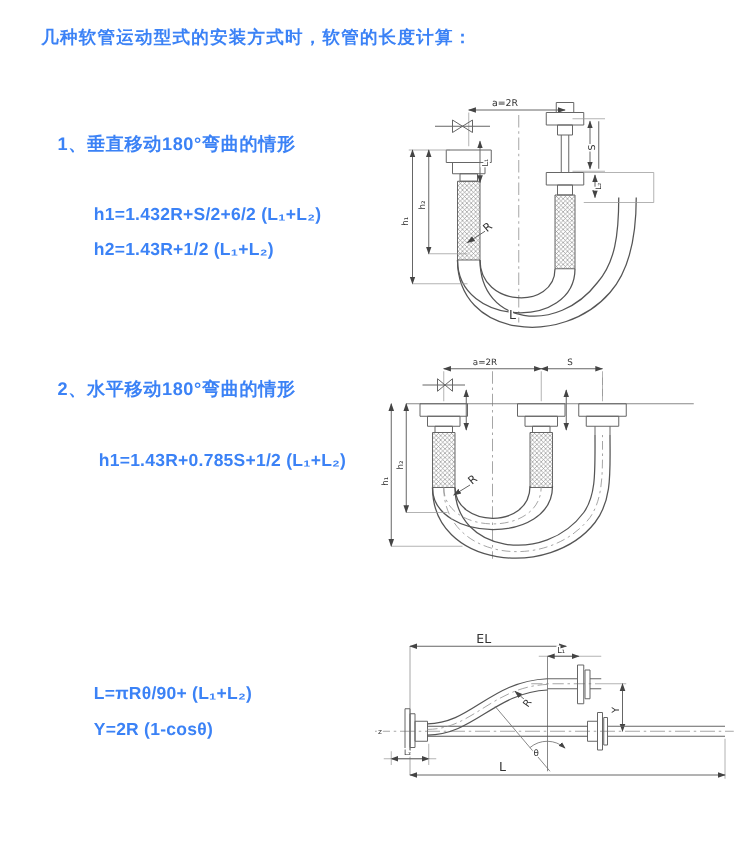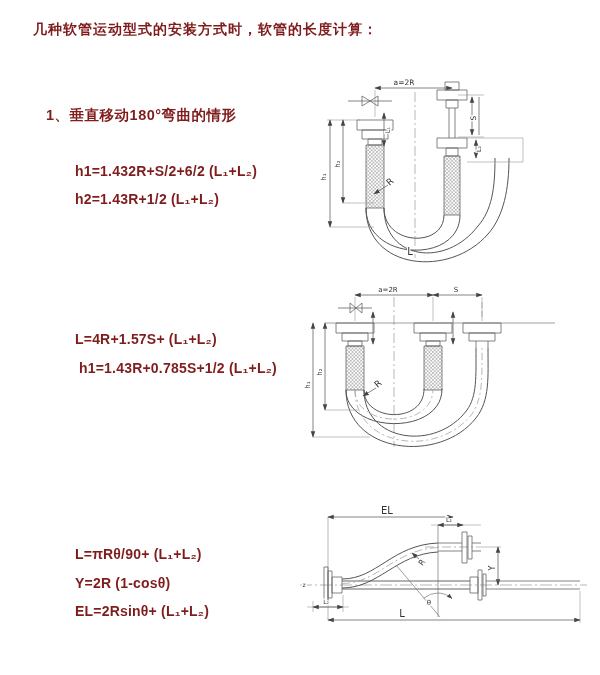--- a/index.html
+++ b/index.html
@@ -1,43 +1,42 @@
 <!DOCTYPE html>
 <html><head>
 <meta charset="utf-8">
 <style>
   html,body{margin:0;padding:0;background:#fff;}
   #page{position:relative;width:600px;height:675px;background:#ffffff;overflow:hidden;
-        font-family:"Liberation Sans","DejaVu Sans",sans-serif;color:#7f1d1d;}
+        font-family:"Liberation Sans","DejaVu Sans",sans-serif;color:#3b82f6;}
   .abs{position:absolute;white-space:nowrap;}
   .title{font-size:14px;font-weight:bold;letter-spacing:1px;}
   .sec-head{font-size:14.5px;font-weight:bold;letter-spacing:0.5px;}
   .formula{font-size:14px;font-weight:600;letter-spacing:0.2px;}
   svg{position:absolute;overflow:visible;}
   svg line,svg path,svg rect{vector-effect:non-scaling-stroke;}
   .dl{stroke:#ffffff;stroke-width:2.5px;paint-order:stroke;fill:#333;
       font-family:"DejaVu Sans",sans-serif;}
 </style>
 </head>
 <body>
 
 <div id="page">
 
   <div class="abs title" style="left:33px;top:21px;">几种软管运动型式的安装方式时，软管的长度计算：</div>
 
   <div class="abs sec-head" style="left:46px;top:106px;">1、垂直移动180°弯曲的情形</div>
   <div class="abs formula" style="left:75px;top:163px;">h1=1.432R+S/2+6/2 (L₁+L₂)</div>
   <div class="abs formula" style="left:75px;top:191px;">h2=1.43R+1/2 (L₁+L₂)</div>
 
-  <div class="abs formula" style="left:75px;top:331px;">L=4R+1.57S+ (L₁+L₂)</div>
+  <div class="abs sec-head" style="left:46px;top:302px;">2、水平移动180°弯曲的情形</div>
   <div class="abs formula" style="left:79px;top:360px;">h1=1.43R+0.785S+1/2 (L₁+L₂)</div>
 
   <div class="abs formula" style="left:75px;top:546px;text-align:right;">L=πRθ/90+ (L₁+L₂)</div>
   <div class="abs formula" style="left:75px;top:575px;text-align:center;">Y=2R (1-cosθ)</div>
-  <div class="abs formula" style="left:75px;top:603px;">EL=2Rsinθ+ (L₁+L₂)</div>
 
   <svg style="left:300px;top:68px;" width="300" height="195" viewBox="0 0 300 195">
     <defs>
       <pattern id="hb1" width="3.5" height="3.5" patternUnits="userSpaceOnUse">
         <path d="M0,3.5 L3.5,0 M0,0 L3.5,3.5" stroke="#8a8a8a" stroke-width="0.5"></path>
       </pattern>
       <marker id="ar1" viewBox="0 0 10 10" refX="9" refY="5" markerWidth="8" markerHeight="8" orient="auto-start-reverse">
         <path d="M0,1.5 L10,5 L0,8.5 z" fill="#444"></path>
       </marker>
     </defs>

